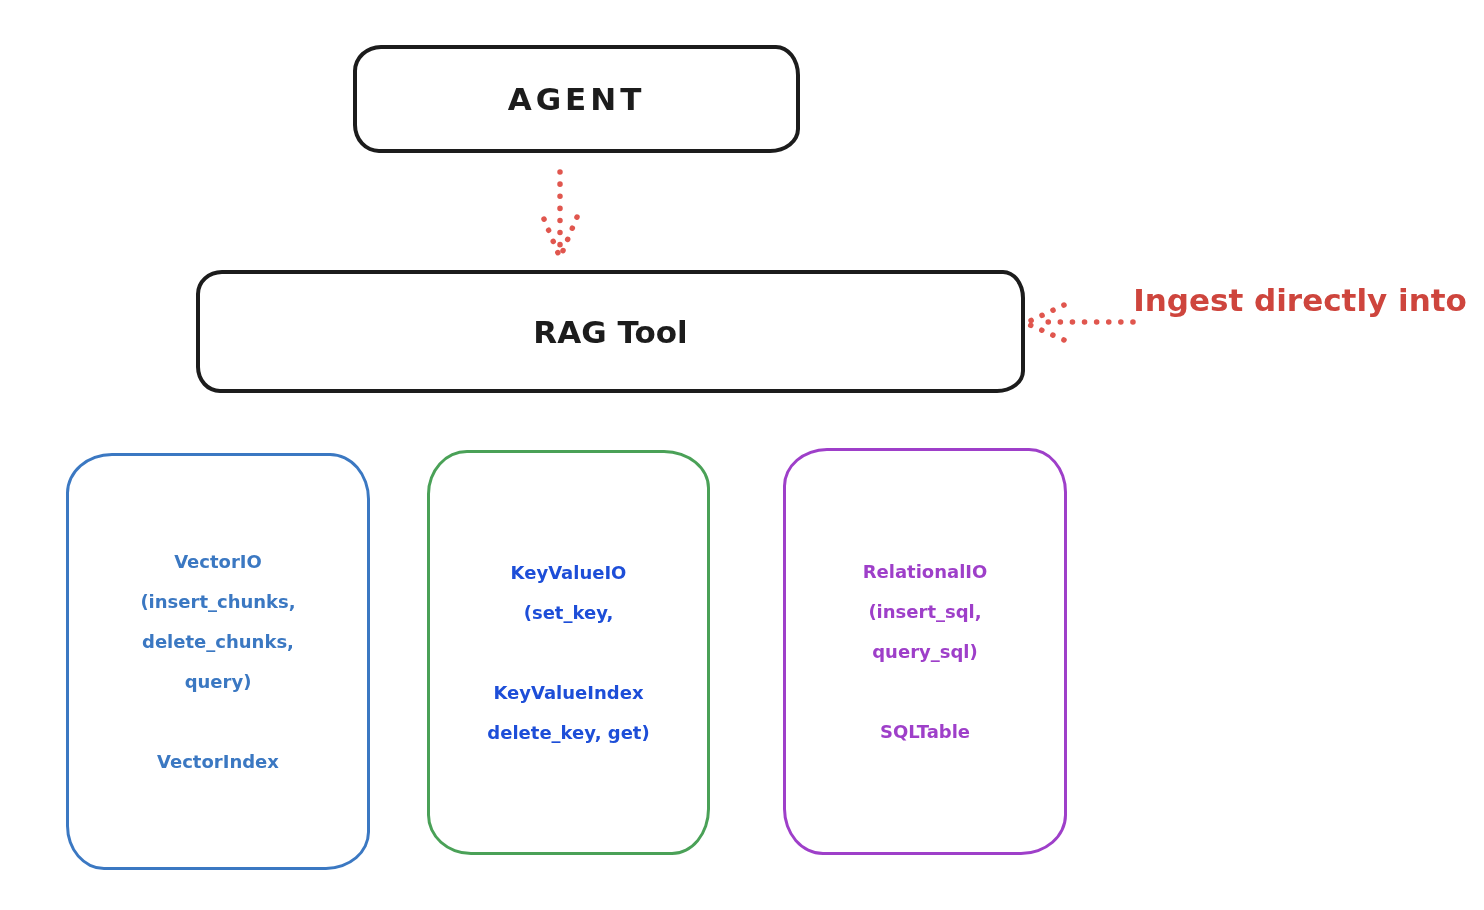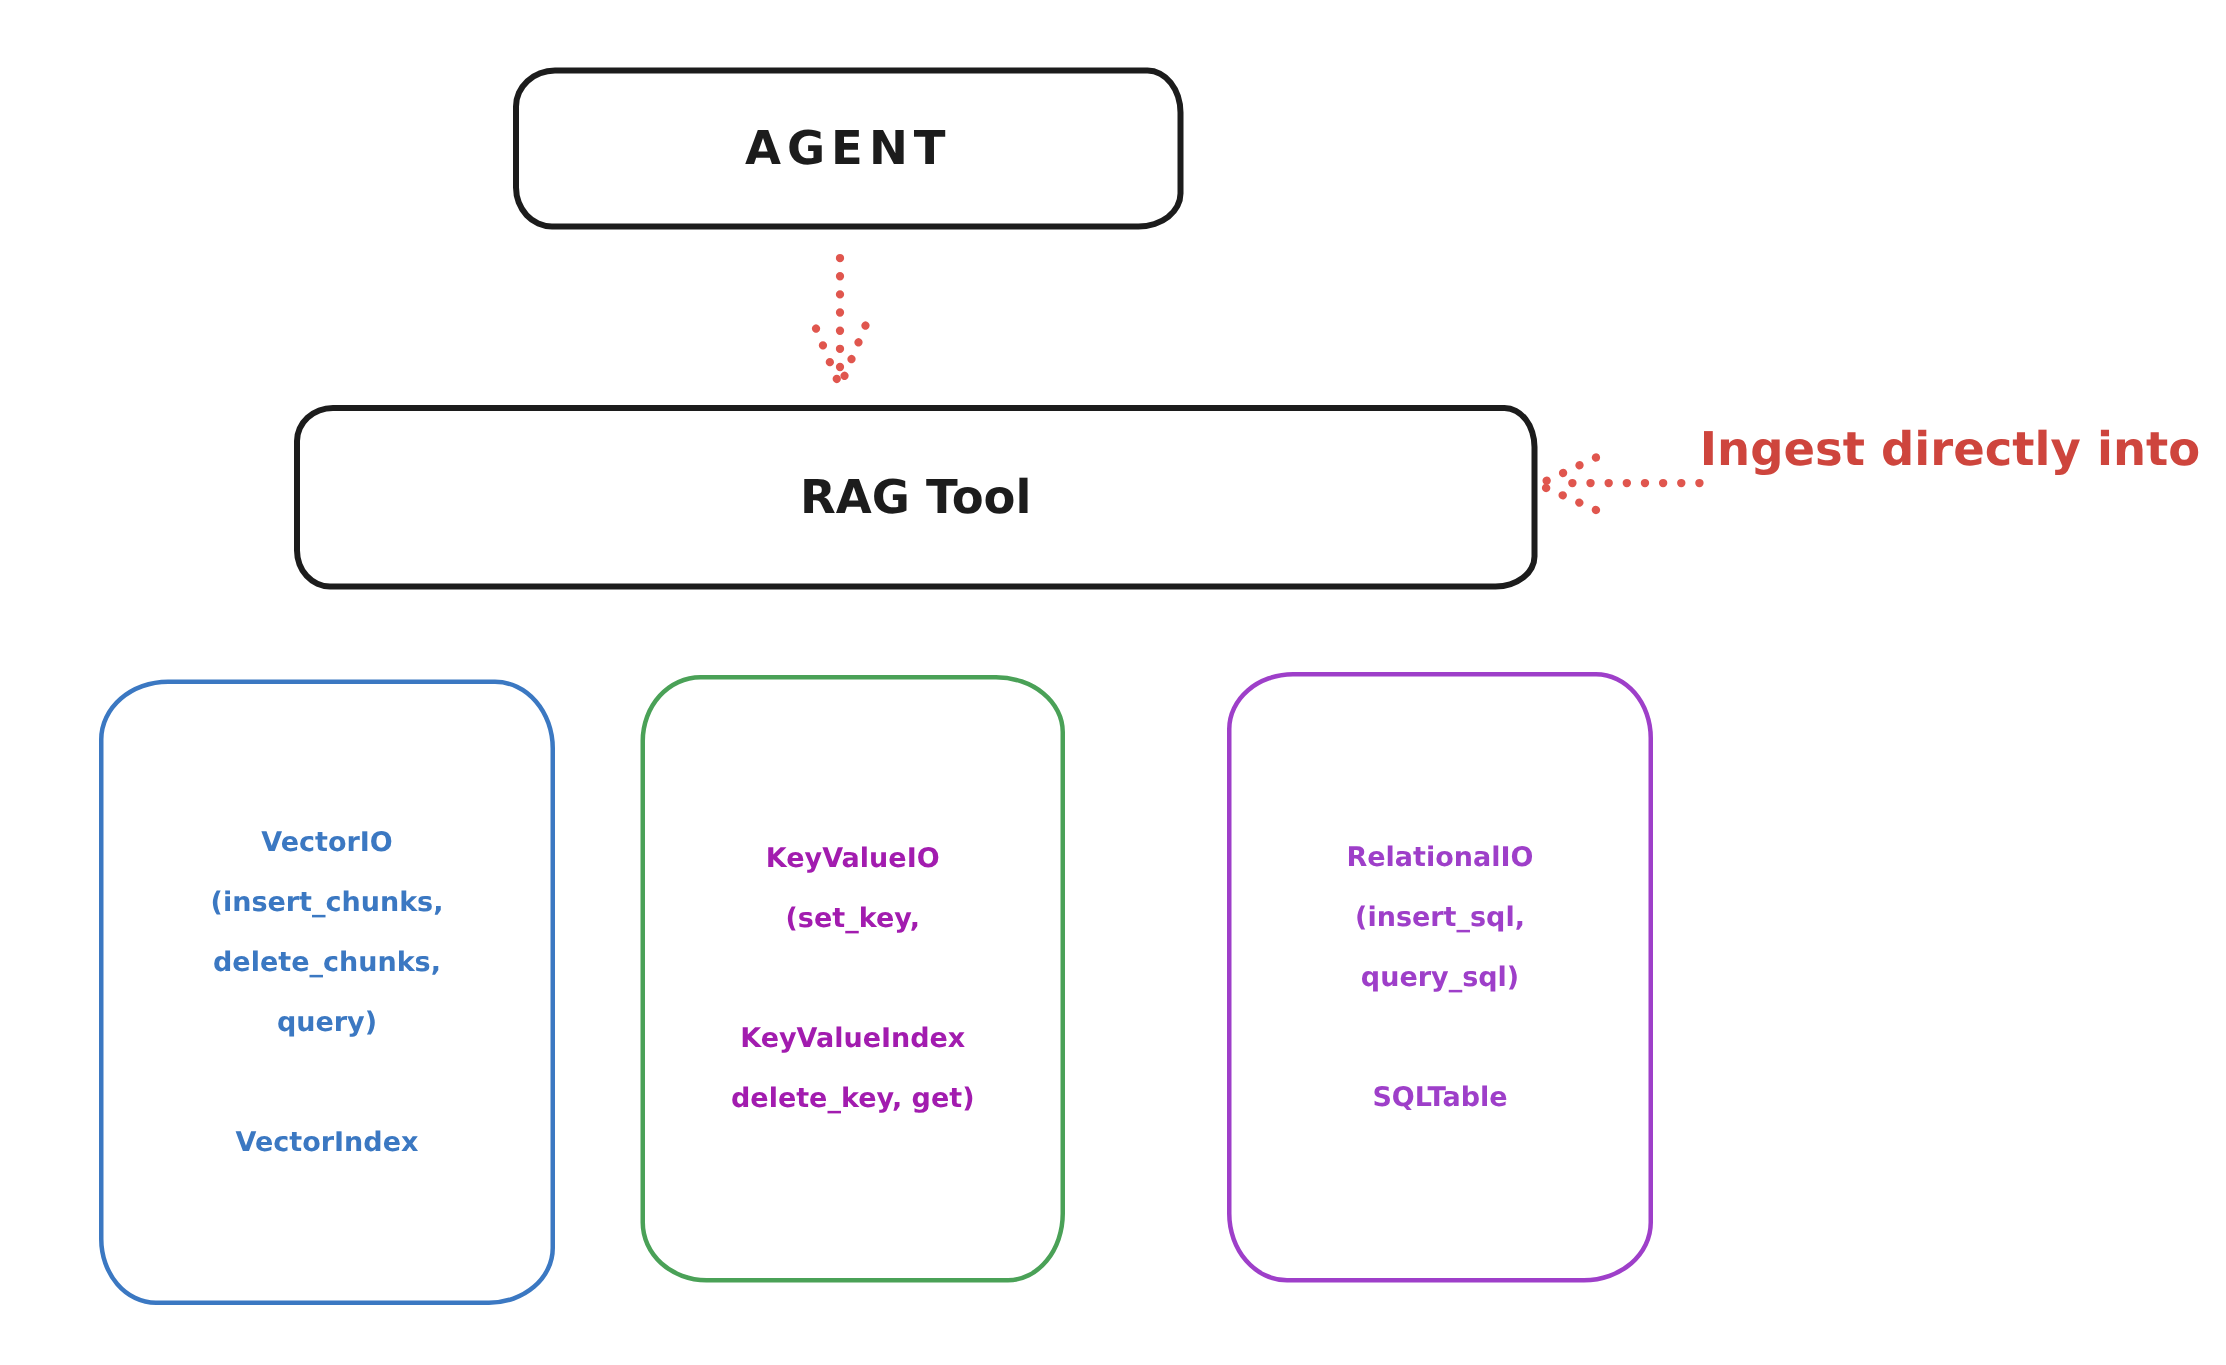--- a/index.html
+++ b/index.html
@@ -19,21 +19,21 @@
     align-items: center;
     justify-content: center;
     border-style: solid;
   }
   .black-box {
     border-width: 4px;
     color: #1c1c1c;
     font-size: 31px;
   }
   .agent-box {
-    left: 342px; top: 45px; width: 447px; height: 108px;
+    left: 353px; top: 45px; width: 447px; height: 108px;
     border-radius: 28px 24px 30px 26px / 26px 30px 24px 28px;
     letter-spacing: 4px;
     font-weight: 600;
   }
   .rag-box {
     left: 152px; top: 270px; width: 829px; height: 123px;
     border-radius: 26px 22px 28px 24px / 24px 28px 22px 26px;
     font-weight: 600;
   }
   .store-box {
@@ -48,21 +48,20 @@
     left: 66px; top: 453px; width: 304px; height: 417px;
     border-radius: 46px 40px 44px 38px / 40px 46px 38px 44px;
   }
   .store-box-keyvalue {
     left: 427px; top: 450px; width: 283px; height: 405px;
     border-radius: 40px 46px 38px 44px / 44px 38px 46px 40px;
   }
   .store-box-relational {
     left: 783px; top: 448px; width: 284px; height: 407px;
     border-radius: 44px 38px 46px 40px / 38px 44px 40px 46px;
-    margin-left: 35px;
   }
   .store-line { display: block; }
   .index-label { display: block; margin-top: 40px; }
   .annotation {
     position: absolute;
     left: 1133px; top: 280px; width: 334px;
     text-align: center;
     font-size: 31px;
     line-height: 41px;
     font-weight: bold;
@@ -111,21 +110,21 @@
   </div>
 
   <div class="sketchbox store-box store-box-vector" style="border-color: rgb(59, 120, 194); color: rgb(59, 120, 194);">
     <span class="store-line">VectorIO</span>
     <span class="store-line">(insert_chunks,</span>
     <span class="store-line">delete_chunks,</span>
     <span class="store-line">query)</span>
     <span class="store-line index-label">VectorIndex</span>
   </div>
 
-  <div class="sketchbox store-box store-box-keyvalue" style="border-color: rgb(74, 161, 87); color: #a21caf;">
+  <div class="sketchbox store-box store-box-keyvalue" style="border-color: rgb(74, 161, 87); color: #1d4ed8;">
     <span class="store-line">KeyValueIO</span>
     <span class="store-line">(set_key,</span>
     <span class="store-line index-label">KeyValueIndex</span>
     <span class="store-line">delete_key, get)</span>
   </div>
 
   <div class="sketchbox store-box store-box-relational" style="border-color: rgb(158, 63, 201); color: rgb(158, 63, 201);">
     <span class="store-line">RelationalIO</span>
     <span class="store-line">(insert_sql,</span>
     <span class="store-line">query_sql)</span>

